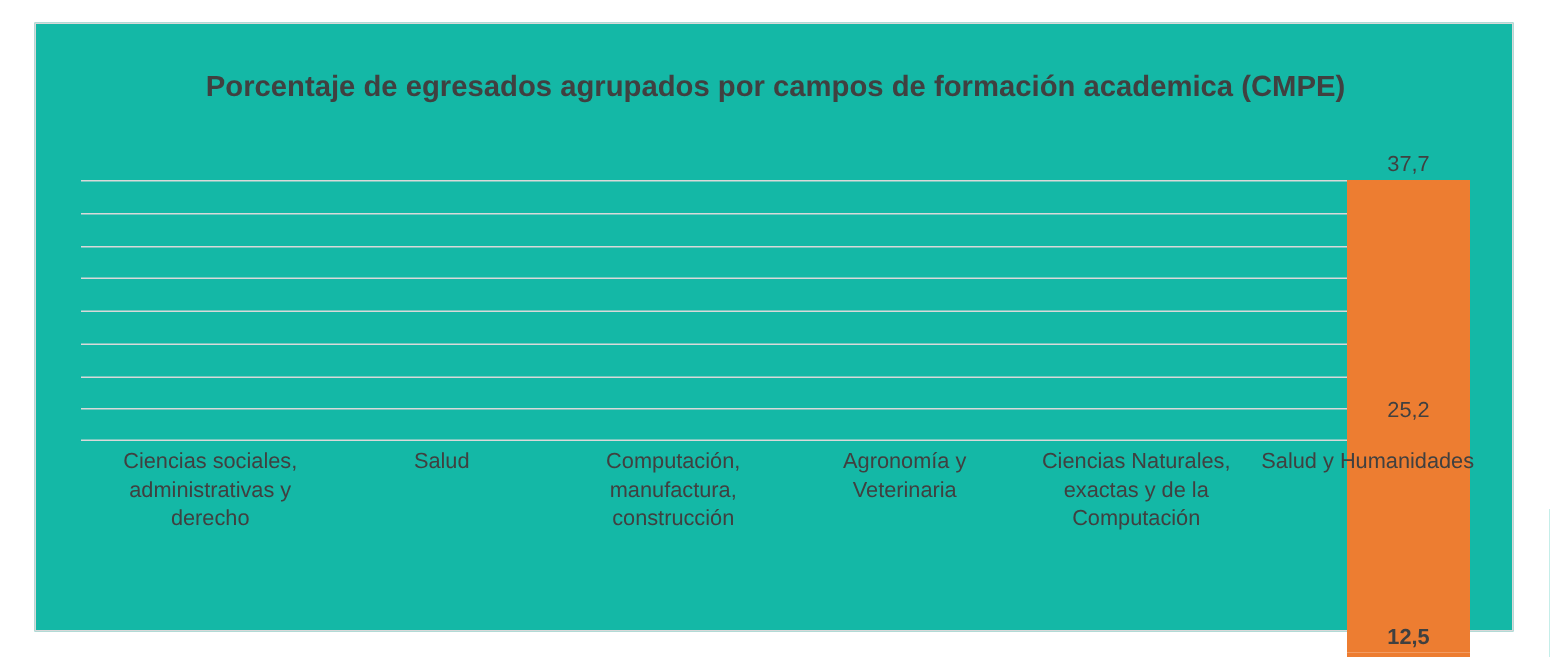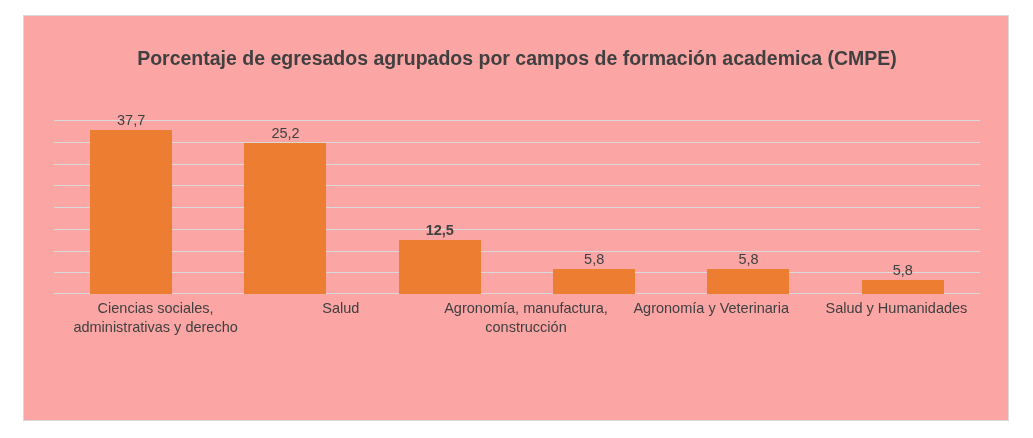--- a/index.html
+++ b/index.html
@@ -13,21 +13,21 @@
     font-family: "Liberation Sans", sans-serif;
     overflow: hidden;
   }
   #chart-frame {
     position: absolute;
     left: 23px;
     top: 15px;
     width: 986px;
     height: 406px;
     border: 1px solid #d9d9d9;
-    background: #fca5a5;
+    background: #14b8a6;
     box-sizing: border-box;
   }
   #chart-title {
     position: absolute;
     left: 60px;
     top: 28px;
     width: 866px;
     text-align: center;
     font-size: 19.5px;
     font-weight: bold;
@@ -59,20 +59,21 @@
     background: #d9d9d9;
   }
   #bars {
     position: absolute;
     left: 30px;
     top: 104px;
     width: 926px;
     height: 174px;
     display: flex;
     align-items: flex-end;
+    flex-direction: column;
   }
   .bar-slot {
     flex: 1 1 0;
     height: 100%;
     position: relative;
     display: flex;
     align-items: flex-end;
     justify-content: center;
   }
   .bar {
@@ -147,18 +148,19 @@
     </div>
     <div class="bar-slot">
       <div class="bar-label" style="bottom: 16px;">5,8</div>
       <div class="bar" style="height: 14px; background: rgb(237, 125, 49);"></div>
     </div>
   </div>
 
   <div id="x-labels">
     <div class="x-label">Ciencias sociales, administrativas y derecho</div>
     <div class="x-label">Salud</div>
-    <div class="x-label">Agronomía, manufactura, construcción</div>
+    <div class="x-label">Computación, manufactura, construcción</div>
     <div class="x-label">Agronomía y Veterinaria</div>
+    <div class="x-label">Ciencias Naturales, exactas y de la Computación</div>
     <div class="x-label">Salud y Humanidades</div>
   </div>
 
 </div>
 
 </body></html>

